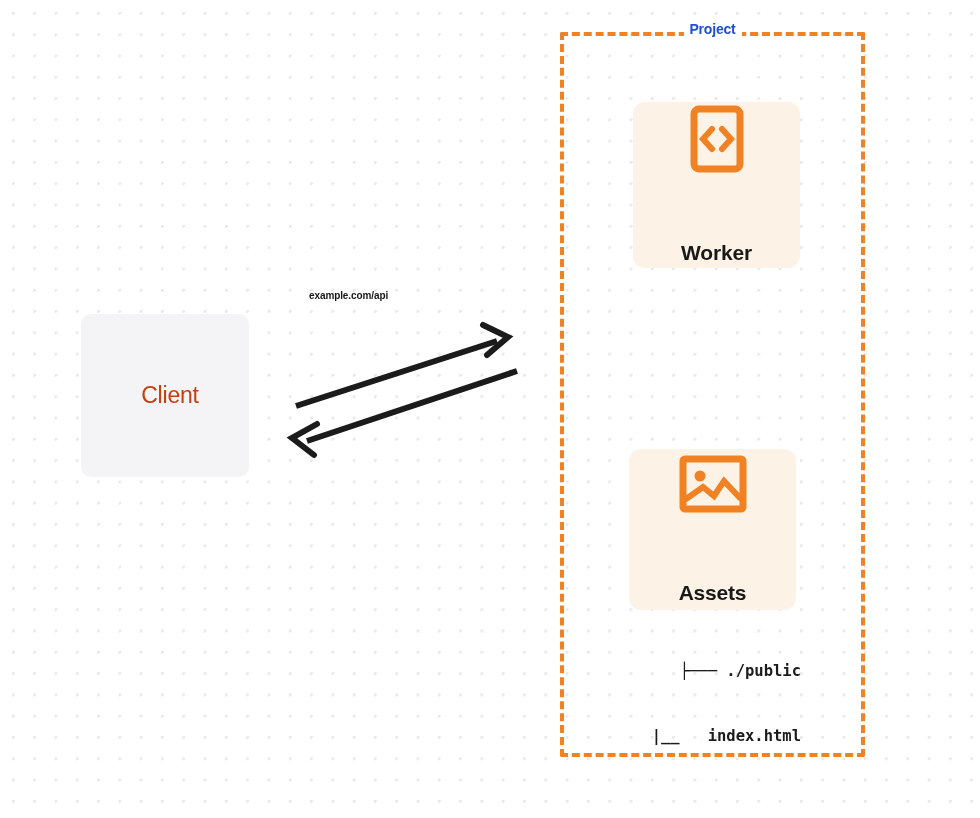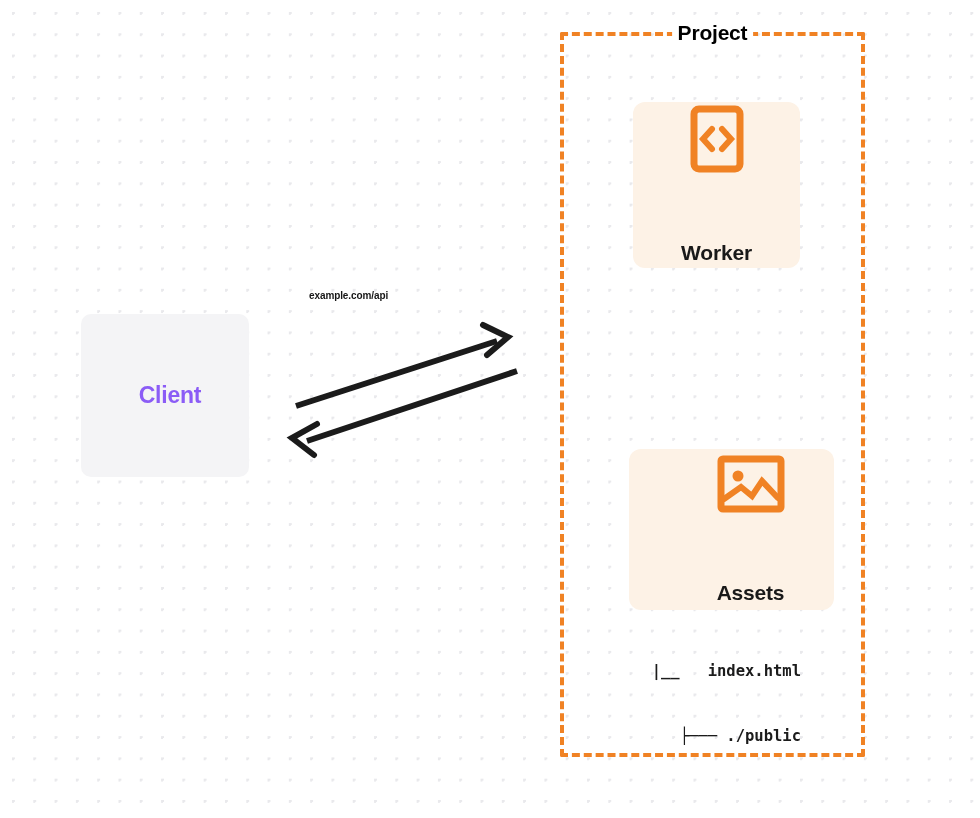--- a/index.html
+++ b/index.html
@@ -33,22 +33,22 @@
     width: 168px;
     height: 163px;
     background: #f4f4f6;
     border-radius: 10px;
     display: flex;
     align-items: center;
     justify-content: center;
   }
   .client-label {
     font-size: 23px;
-    font-weight: bold;
-    color: #8b5cf6;
+    font-weight: normal;
+    color: #c2410c;
     letter-spacing: -0.2px;
     margin-left: 10px;
   }
 
   
   .arrows-layer {
     position: absolute;
     left: 0;
     top: 0;
     width: 980px;
@@ -77,23 +77,23 @@
     border-radius: 2px;
     box-sizing: border-box;
   }
   .project-title {
     position: absolute;
     left: 50%;
     top: -15px;
     transform: translateX(-50%);
     background: #ffffff;
     padding: 0 6px;
-    font-size: 21px;
-    font-weight: bold;
-    color: #000000;
+    font-size: 14px;
+    font-weight: bold;
+    color: #1d4ed8;
     letter-spacing: -0.2px;
     white-space: nowrap;
   }
 
   
   .service-card {
     position: absolute;
     background: #fdf2e6;
     border-radius: 12px;
     display: flex;
@@ -105,21 +105,20 @@
     left: 633px;
     top: 102px;
     width: 167px;
     height: 166px;
   }
   .card-assets {
     left: 629px;
     top: 449px;
     width: 167px;
     height: 161px;
-    padding-left: 38px;
   }
   .service-icon {
     display: block;
     margin-bottom: 16px;
   }
   .service-label {
     font-size: 21px;
     font-weight: bold;
     color: #191919;
     letter-spacing: -0.2px;
@@ -188,18 +187,18 @@
       <svg width="68" height="58" viewBox="0 0 68 58" xmlns="http://www.w3.org/2000/svg">
         <rect x="4" y="4" width="60" height="50" rx="2" ry="2" fill="none" stroke="#f08224" stroke-width="7"></rect>
         <circle cx="21" cy="21" r="5.5" fill="#f08224"></circle>
         <polyline points="7,44 24,32 35,41 45,26 61,43" fill="none" stroke="#f08224" stroke-width="6" stroke-linecap="round" stroke-linejoin="miter"></polyline>
       </svg>
     </span>
     <span class="service-label">Assets</span>
   </div>
 
   <div class="file-tree">
+    <span class="tree-row">├─── ./public</span>
     <span class="tree-row">   |__   index.html</span>
-    <span class="tree-row">├─── ./public</span>
     
   </div>
 
 </div>
 
 </body></html>

